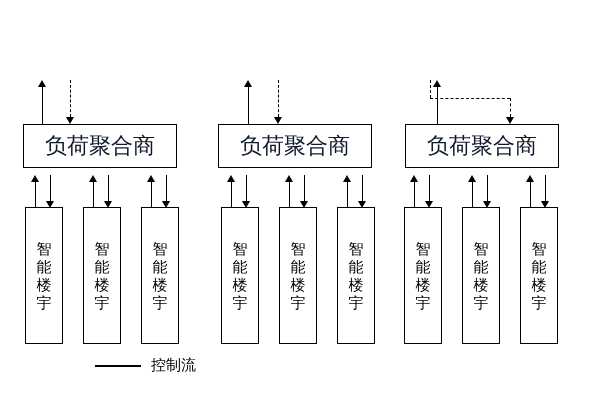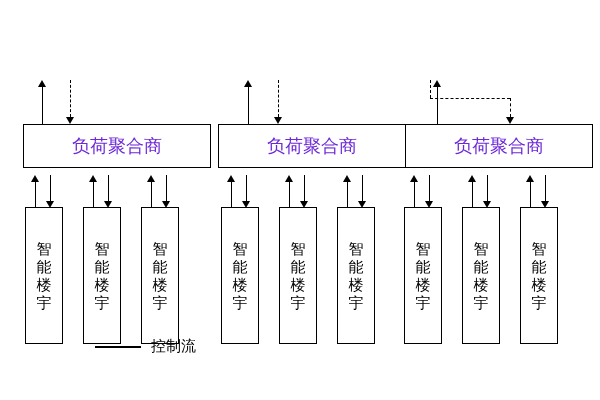--- a/index.html
+++ b/index.html
@@ -31,23 +31,23 @@
     left: 28px;
     top: 18px;
     width: 546px;
     height: 62px;
     font-size: 25px;
     letter-spacing: 1px;
     color: #000;
   }
   .aggregator {
     height: 44px;
-    width: 188px;
-    font-size: 18px;
-    color: #6d28d9;
+    width: 154px;
+    font-size: 22px;
+    color: #0f172a;
   }
   .agg1 { left: 23px;  top: 124px; }
   .agg2 { left: 218px; top: 124px; }
   .agg3 { left: 405px; top: 124px; }
 
   .building {
     height: 137px;
     width: 38px;
     font-size: 15px;
     line-height: 17px;
@@ -101,21 +101,21 @@
     height: 0;
     border-top: 2px solid #000;
     margin-right: 10px;
   }
   .legend .swatch-dash {
     width: 46px;
     height: 0;
     border-top: 2px dashed #000;
     margin-right: 10px;
   }
-  .legend-solid { left: 95px; top: 337px; justify-content: space-between; }
+  .legend-solid { left: 95px; top: 356px; justify-content: space-between; }
   .legend-dash  { left: 353px; top: 357px; }
 </style>
 </head>
 <body>
 
 <div id="canvas">
 
 
   <div class="vline" style="left:42px; top:87px; height:37px;"></div>
   <div class="arrow-up" style="left:37.5px; top:80px;"></div>

